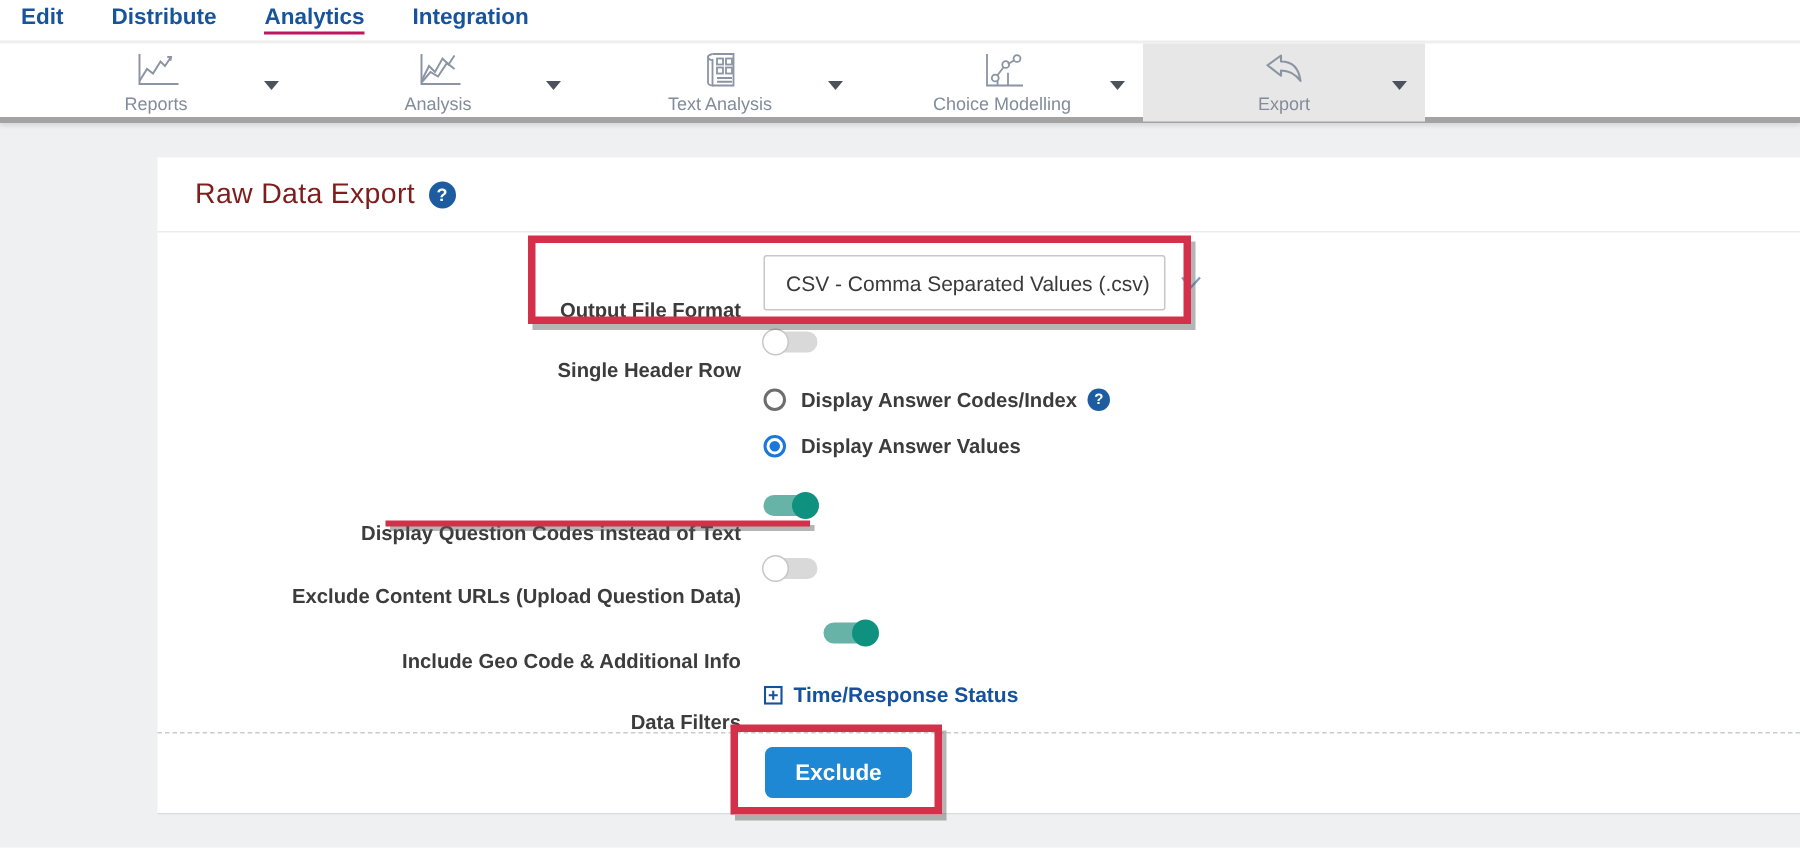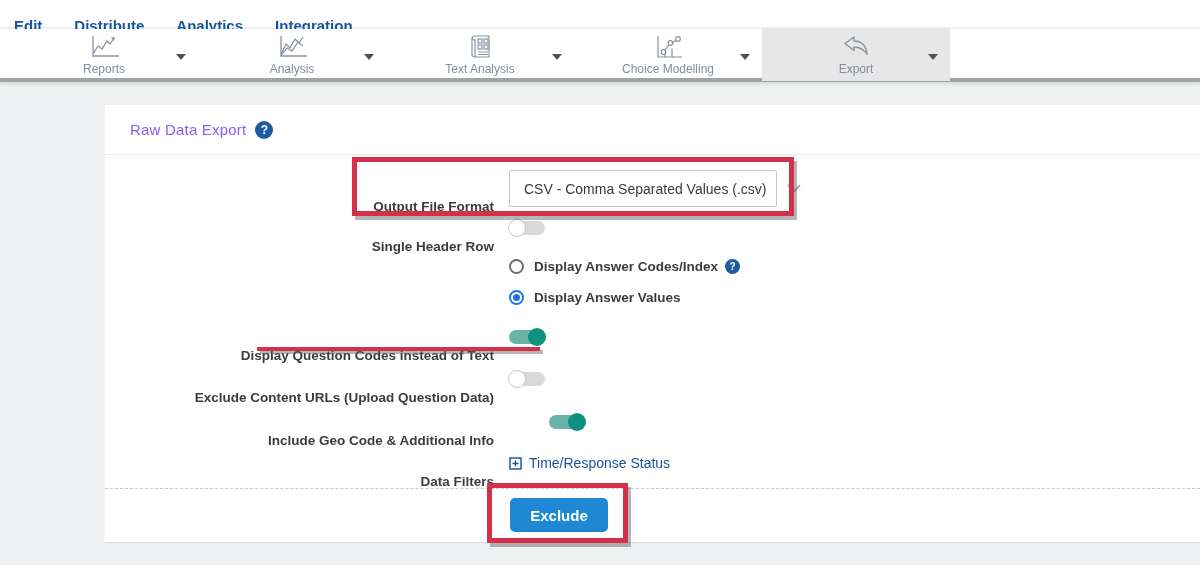--- a/index.html
+++ b/index.html
@@ -13,23 +13,23 @@
   }
 
   
   .topnav {
     position:absolute; left:0; top:0; width:1200px; height:28px;
     background:#fff; display:flex; align-items:flex-start;
     padding-left:14px; gap:32px; border-bottom:1px solid #ededed;
   }
   .topnav .nav-item {
     font-size:15px; font-weight:bold; color:#17549d;
-    padding-top:17px; cursor:pointer; line-height:18px;
-  }
-  .topnav .nav-item.active { border-bottom:2px solid #a16207; }
+    padding-top:3px; cursor:pointer; line-height:18px;
+  }
+  .topnav .nav-item.active { border-bottom:2px solid #be185d; }
 
   
   .toolbar {
     position:absolute; left:0; top:29px; width:1200px; height:53px;
     background:#fff; border-bottom:4px solid #a3a3a3;
     box-shadow:0 2px 3px rgba(0,0,0,0.10);
   }
   .tb-item {
     position:absolute; top:0; height:52px; width:188px; cursor:pointer;
   }
@@ -50,21 +50,21 @@
   
   .card {
     position:absolute; left:105px; top:105px; width:1095px; height:438px;
     background:#fff; border-bottom:1px solid #d9dbde;
   }
   .card-header {
     position:absolute; left:0; top:0; width:100%; height:50px;
     border-bottom:1px solid #ececec;
     display:flex; align-items:center; padding-left:25px;
   }
-  .card-title { font-size:15px; color:#8b5cf6; letter-spacing:0.2px;text-align:right; }
+  .card-title { font-size:19px; color:#7f1d1d; letter-spacing:0.2px;text-align:right; }
   .help-icon {
     display:inline-flex; align-items:center; justify-content:center;
     width:18px; height:18px; border-radius:50%;
     background:#1d5c9f; color:#fff; font-size:12px; font-weight:bold;
     margin-left:9px; cursor:pointer;
   }
   .help-icon.small { width:15px; height:15px; font-size:10px; margin-left:7px; }
 
   
   .frow { position:absolute; left:0; width:100%; display:flex; align-items:center; }
@@ -103,21 +103,21 @@
   .radio.checked { border:2px solid #1a78dc; }
   .radio.checked::after {
     content:""; position:absolute; left:2px; top:2px; width:7px; height:7px;
     border-radius:50%; background:#1a78dc;
   }
   .radio-label { font-size:13.5px; font-weight:bold; color:#3c3c3c; margin-left:10px; }
 
   
   .df-link { display:flex; align-items:center; cursor:pointer; }
   .df-link svg { flex:none; }
-  .df-link .df-text { font-size:14px; font-weight:normal; color:#15519c; margin-left:7px; }
+  .df-link .df-text { font-size:14px; font-weight:bold; color:#15519c; margin-left:7px; }
 
   .dashed-line {
     position:absolute; left:0; top:383px; width:100%; height:0;
     border-top:1px dashed #c8ccd1;
   }
 
   .download-btn {
     position:absolute; left:405px; top:393px; width:98px; height:34px;
     background:#1e88d4; color:#fff; border:none; border-radius:5px;
     font-family:inherit; font-size:15px; font-weight:bold; cursor:pointer;

